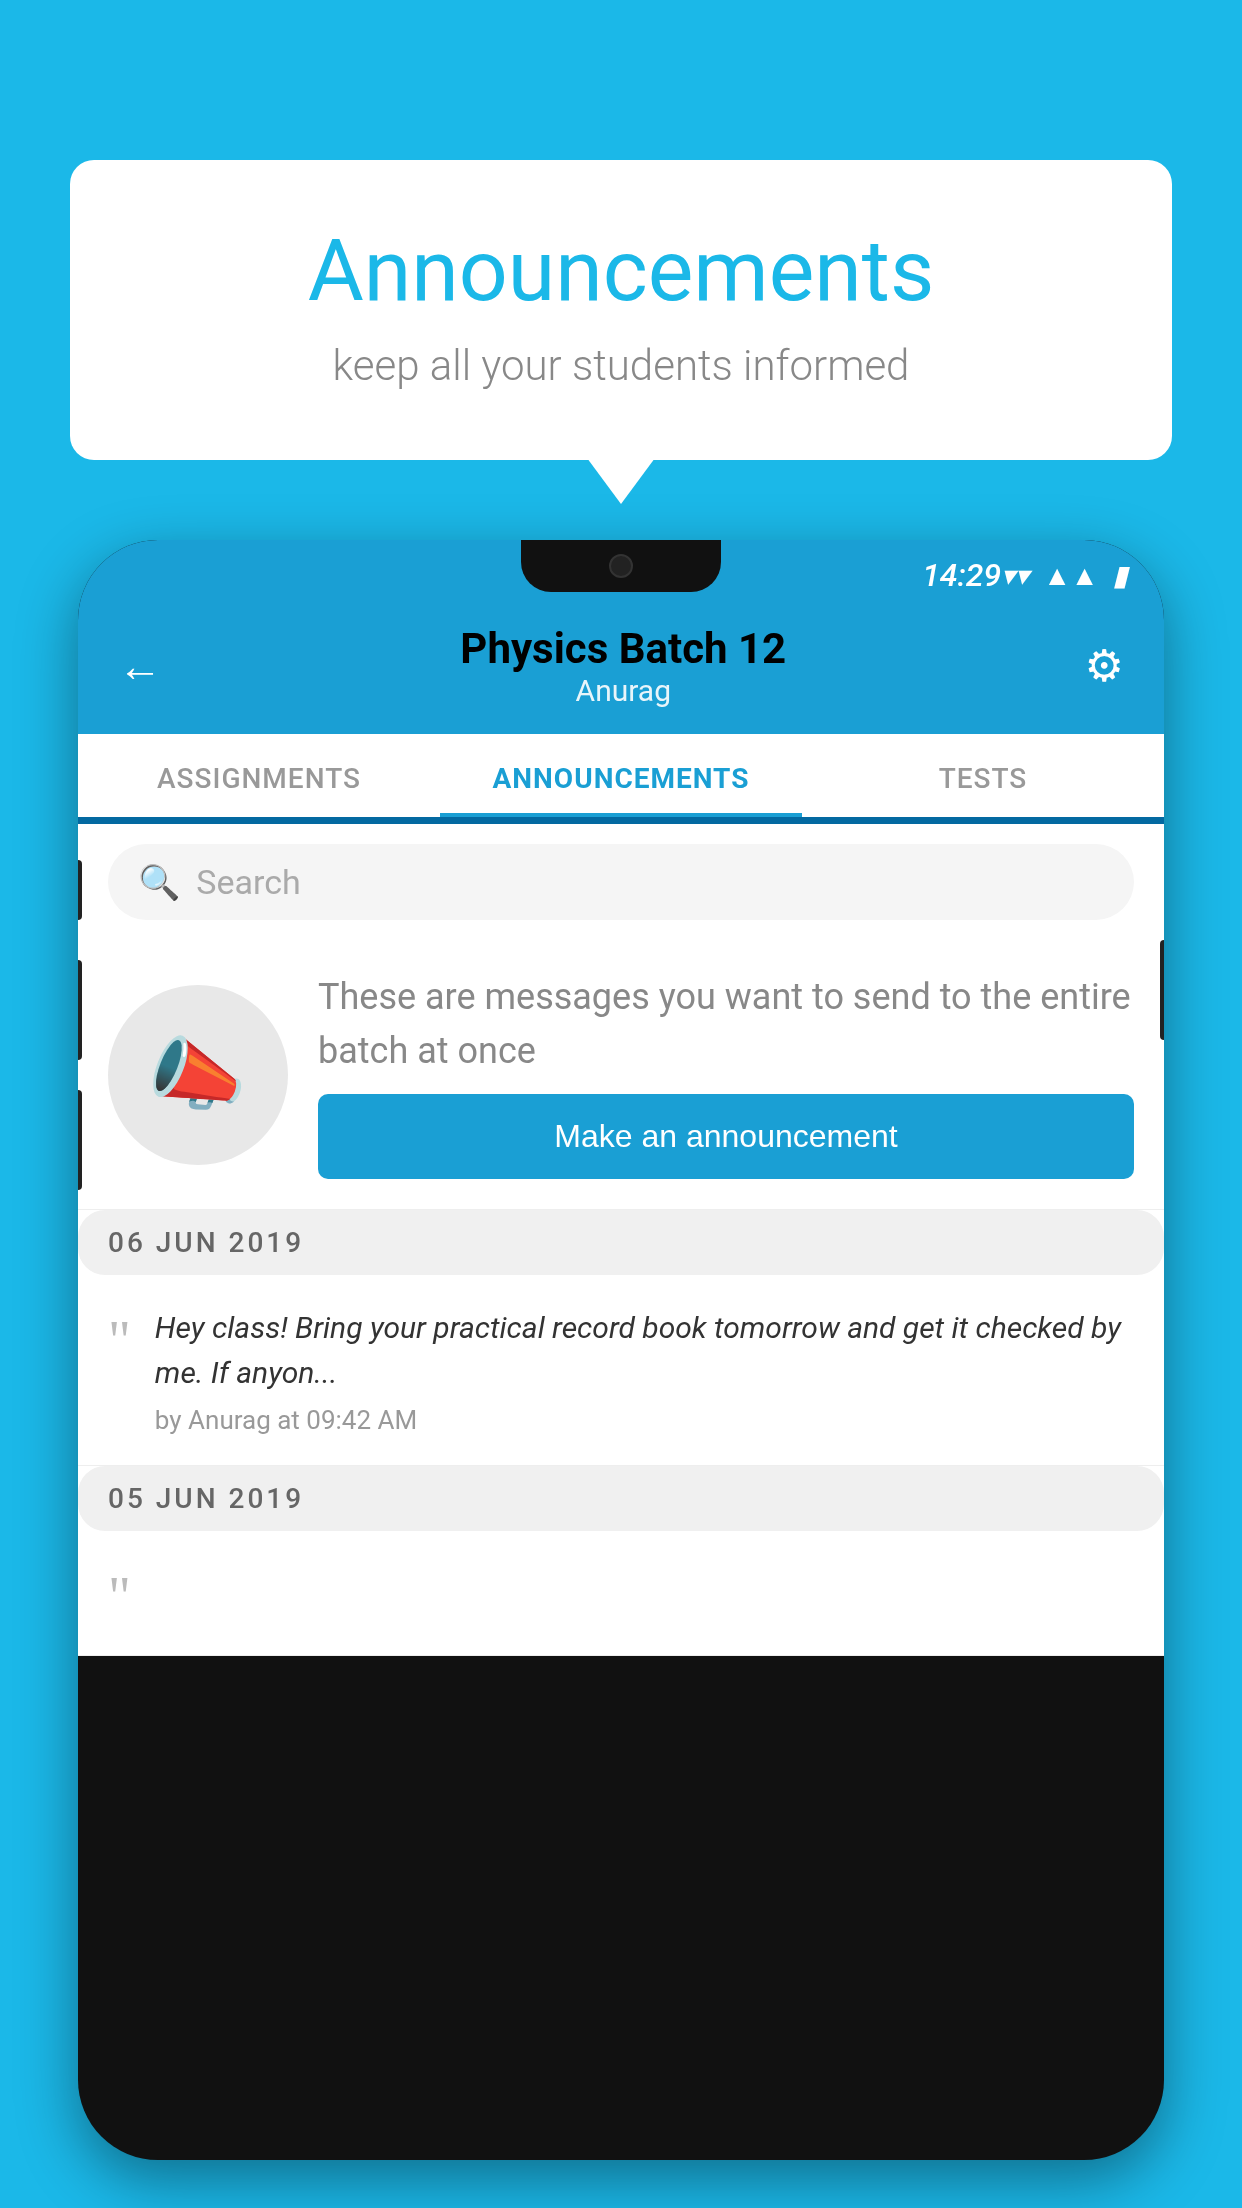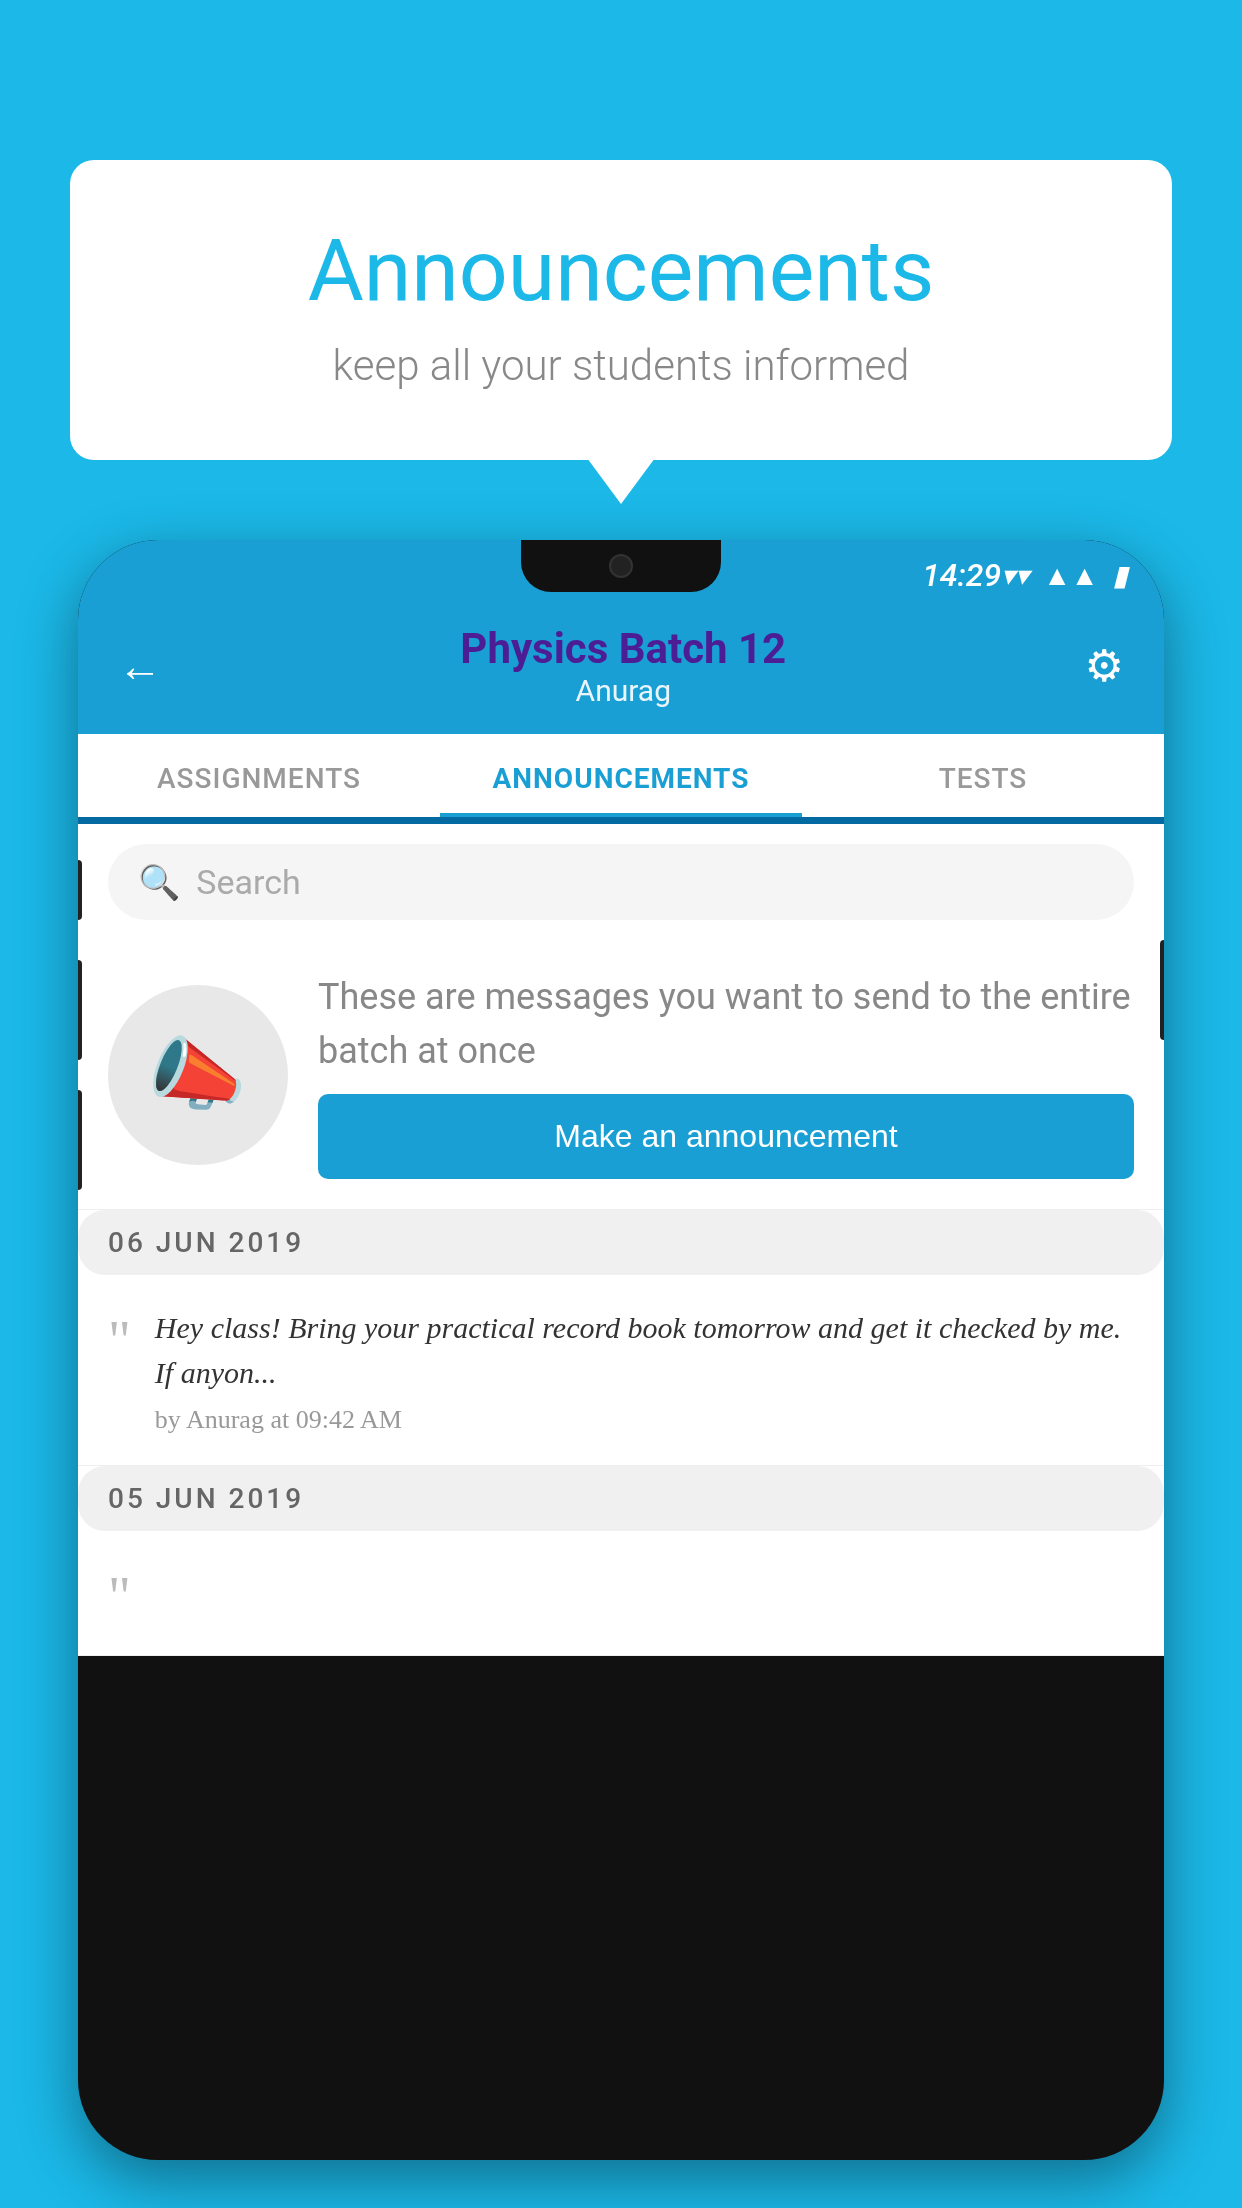--- a/index.html
+++ b/index.html
@@ -147,21 +147,21 @@
       color: white;
       font-size: 44px;
       cursor: pointer;
     }
 
     .header-title-group {
       text-align: center;
     }
 
     .header-title {
-      color: #4c1d95;
+      color: #000000;
       font-size: 42px;
       font-weight: 700;
     }
 
     .header-subtitle {
       color: white;
       font-size: 30px;
       opacity: 0.9;
     }
 
@@ -311,21 +311,20 @@
       font-size: 56px;
       color: #bbb;
       font-family: Georgia, serif;
       line-height: 1;
       flex-shrink: 0;
       margin-top: 8px;
     }
 
     .announcement-content {
       flex: 1;
-      font-family: Liberation Serif, serif;
     }
 
     .announcement-text {
       font-size: 30px;
       color: #333;
       font-style: italic;
       line-height: 1.5;
       margin-bottom: 10px;
     }
 

